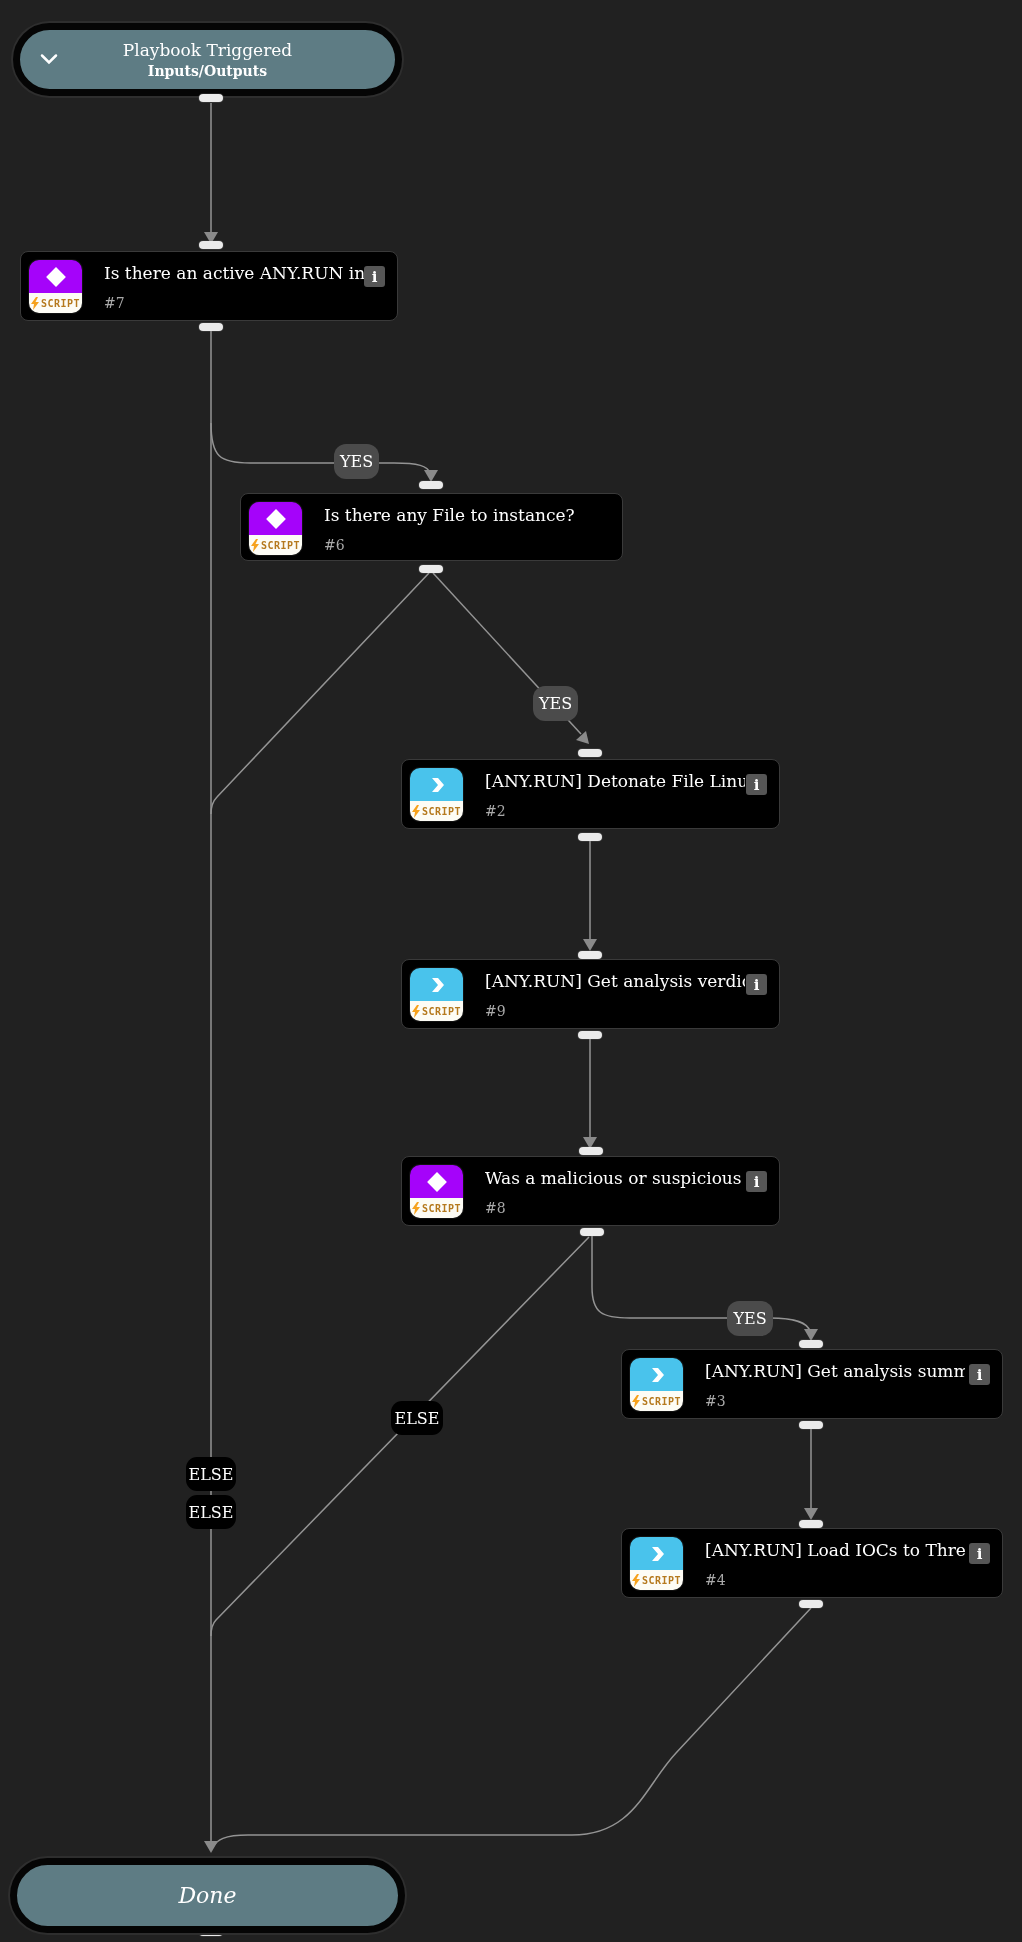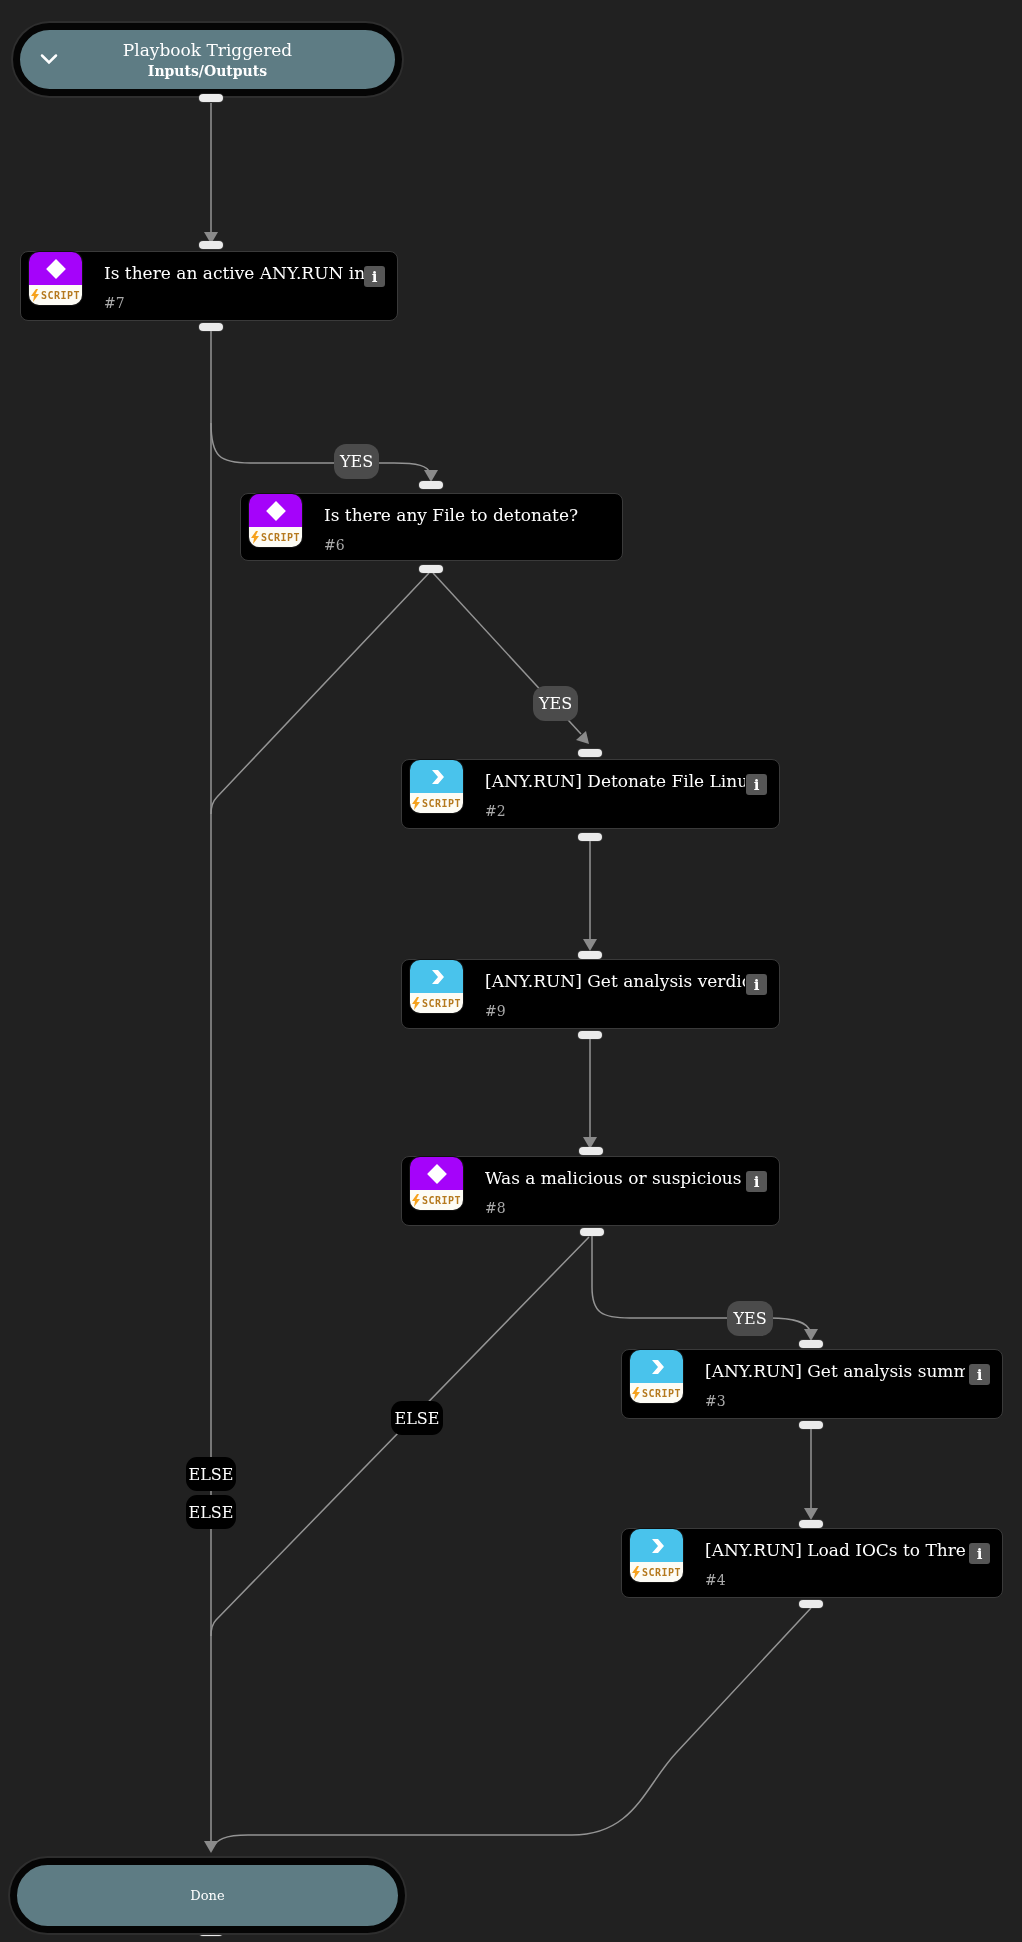--- a/index.html
+++ b/index.html
@@ -5,21 +5,21 @@
   html,body{margin:0;padding:0;background:#212121;}
   .canvas{
     position:relative;width:1022px;height:1942px;background:#212121;
     font-family:"DejaVu Serif","Liberation Serif",serif;overflow:hidden;margin-top:13px;
   }
   .edges{position:absolute;left:0;top:0;}
   
   .node{position:absolute;background:#000;border:1.5px solid #3a3a3a;border-radius:8px;box-sizing:border-box;}
   .node .title{position:absolute;left:83px;top:11px;font-size:17px;color:#fff;white-space:nowrap;overflow:hidden;max-width:260px;}
   .node .nid{position:absolute;left:83px;top:43px;font-size:14px;color:#a9a9a9;}
-  .task-icon{position:absolute;left:8px;top:0;width:53px;height:53px;border-radius:10px;overflow:hidden;box-shadow:0 0 0 1px #111;}
+  .task-icon{position:absolute;left:8px;top:8px;width:53px;height:53px;border-radius:10px;overflow:hidden;box-shadow:0 0 0 1px #111;}
   .task-icon .glyph{height:33px;display:flex;align-items:center;justify-content:center;}
   .task-icon.condition .glyph{background:#a503fa;}
   .task-icon.script .glyph{background:#49c3ec;}
   .task-icon .strip{height:20px;background:#fdfcf5;display:flex;align-items:center;justify-content:center;gap:2px;
     font-family:"DejaVu Sans Mono","Liberation Mono",monospace;font-weight:bold;font-size:10px;color:#b5791d;letter-spacing:.5px;}
   .diamond{width:14px;height:14px;background:#fff;transform:rotate(45deg);}
   .info{position:absolute;top:14px;right:12px;width:21px;height:21px;background:#565656;border-radius:3px;
     color:#fff;font-weight:bold;font-size:15px;display:flex;align-items:center;justify-content:center;}
   
   .pill{position:absolute;width:24px;height:8px;background:#ebebeb;border-radius:4px;box-shadow:0 0 0 1px #7d7d7d33;}
@@ -123,21 +123,21 @@
       <div class="glyph">
           <div class="diamond"></div>
         </div>
       <div class="strip">
           <svg width="8" height="13" viewBox="0 0 8 13">
             <polygon points="5,0 0,7 3,7 2,13 8,5 4.5,5 7,0" fill="#f6a21d"></polygon>
           </svg>
           <span>SCRIPT</span>
         </div>
     </div>
-    <span class="title">Is there any File to detonate?</span>
+    <span class="title">Is there any File to instance?</span>
     <span class="nid">#6</span>
   </div>
 
   <div class="node" style="left:401px;top:746px;width:379px;height:70px;">
     <div class="task-icon script">
       <div class="glyph">
           <svg width="16" height="16" viewBox="0 0 16 16">
             <polygon points="3,1 9,1 15,8 9,15 3,15 9,8" fill="#fff"></polygon>
           </svg>
         </div>
@@ -221,16 +221,16 @@
           </svg>
           <span>SCRIPT</span>
         </div>
     </div>
     <span class="title">[ANY.RUN] Load IOCs to Threat Intel</span>
     <span class="nid">#4</span>
     <div class="info">i</div>
   </div>
 
   <div class="terminal" style="left:10px;top:1845px;width:395px;height:75px;">
-    <span class="t-title" style="font-size:13px;">Done</span>
+    <span class="t-title" style="font-size:22px;font-style:italic;">Done</span>
   </div>
 
 </div>
 
 </body></html>

